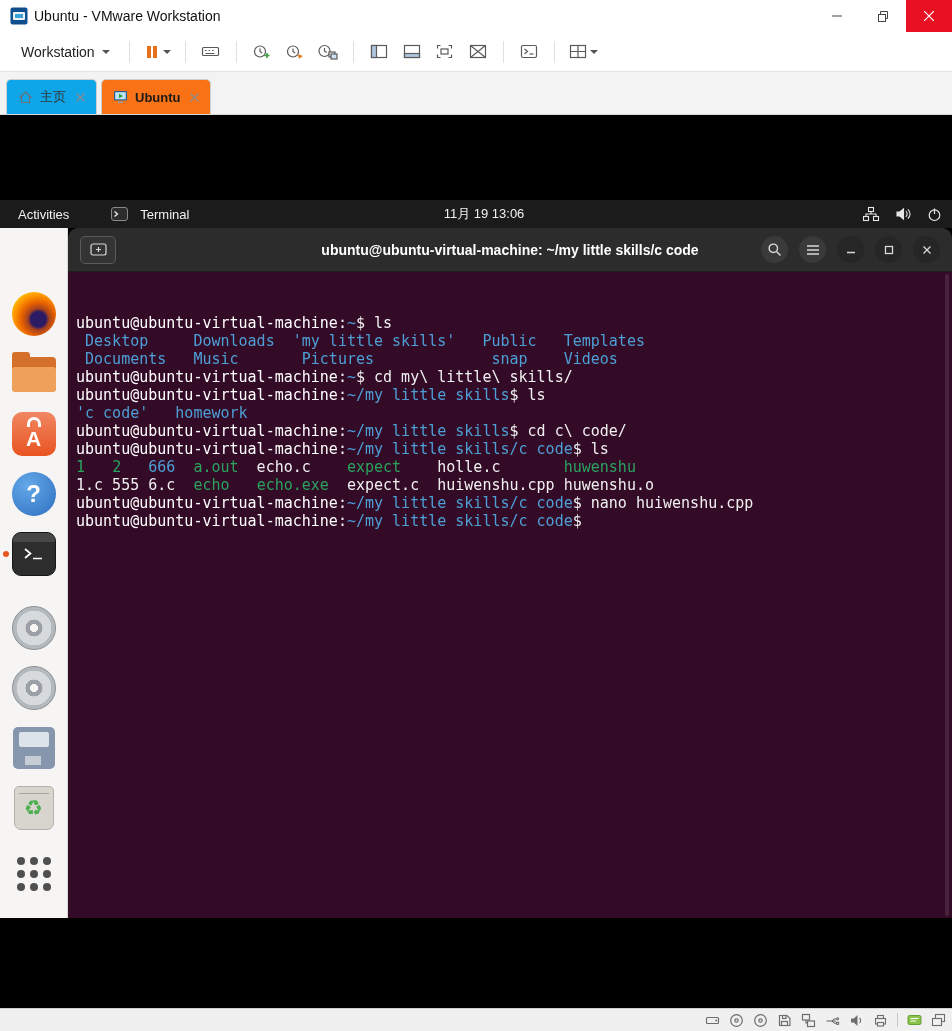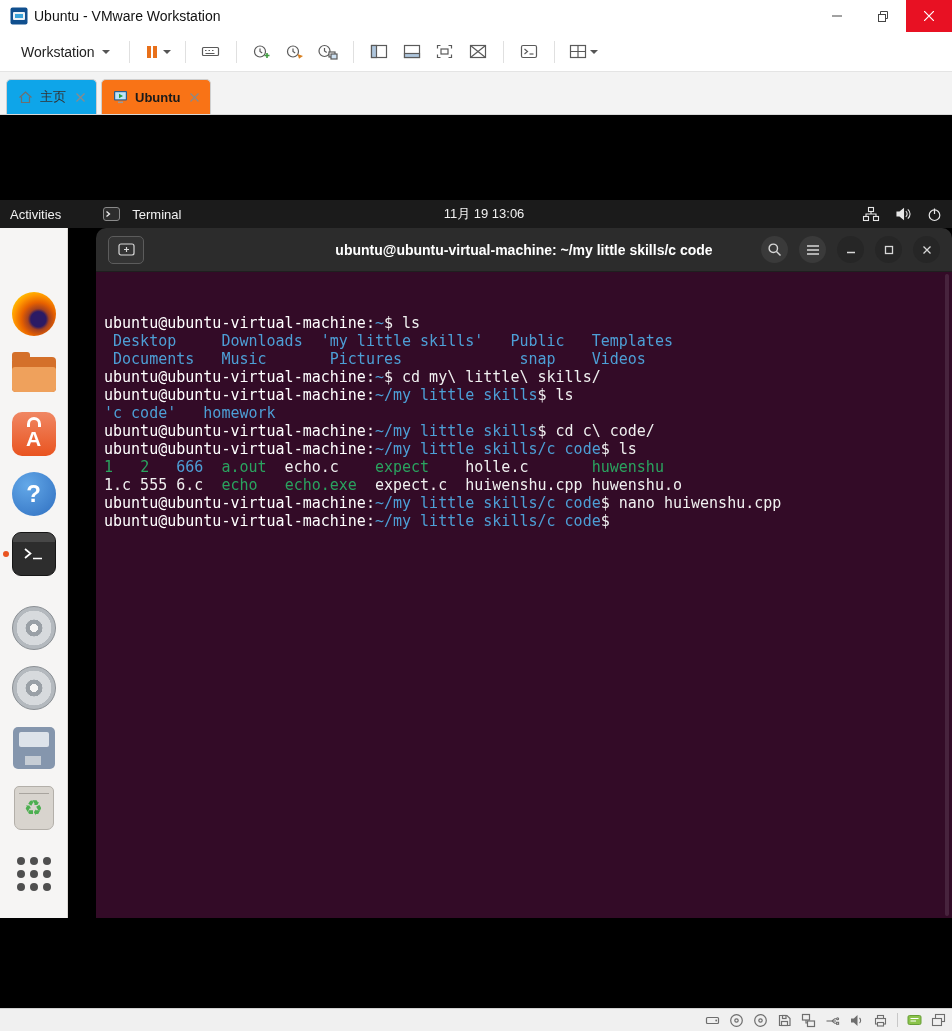--- a/index.html
+++ b/index.html
@@ -22,21 +22,21 @@
   .tab { height: 35px; display: flex; align-items: center; gap: 7px; padding: 0 11px; border: 1px solid #cfcfcf; border-bottom: none; border-radius: 5px 5px 0 0; background: #0ea5e9; color: #333; }
   .tab.active { background: #f97316; font-weight: 700; color: #1a1a1a; }
   .tab-close { display: flex; align-items: center; margin-left: 3px; }
 
   
   .vm { height: 893px; background: #000; display: flex; flex-direction: column; }
   .vm-gap-top { height: 85px; }
   .vm-gap-bottom { flex: 1; }
 
   .gnome-topbar { height: 28px; background: #1b1b1b; color: #f1f1f1; display: flex; align-items: center; position: relative; }
-  .activities { margin-left: 4px; padding: 0 6px; }
+  .activities { margin-left: 12px; padding: 0 6px; }
   .appmenu { margin-left: 30px; display: flex; align-items: center; gap: 12px; padding: 0 6px; }
   .clock { position: absolute; left: 16px; right: 0; text-align: center; pointer-events: none; }
   .topbar-right { position: absolute; right: 10px; top: 0; height: 28px; display: flex; align-items: center; gap: 15px; }
 
   .desktop { height: 690px; display: flex; }
 
   
   .dock { width: 68px; background: #f6f5f4; border-right: 1px solid #dcd8d4; display: flex; flex-direction: column; align-items: center; padding-top: 56px; }
   .dock-item { width: 68px; height: 60px; display: flex; align-items: center; justify-content: center; position: relative; flex: none; }
   .dock-item.running::before { content: ""; position: absolute; left: 3px; top: 50%; transform: translateY(-50%); width: 6px; height: 6px; border-radius: 50%; background: #e95420; }
@@ -59,21 +59,21 @@
     background: radial-gradient(circle, #f6f5f4 0 13%, #9aa0a6 14% 28%, #d7dadd 29% 58%, #b4b9be 59% 84%, #8f959b 85% 100%); }
   .ic-drive { width: 42px; height: 42px; border-radius: 5px; background: #8596ad; position: relative; }
   .ic-drive::before { content: ""; position: absolute; top: 5px; left: 6px; right: 6px; height: 15px; background: #dde3ea; border-radius: 2px; }
   .ic-drive::after { content: ""; position: absolute; bottom: 4px; left: 12px; width: 16px; height: 9px; background: #c6cdd5; }
   .ic-trash { width: 40px; height: 44px; background: #d8d4ce; border: 1px solid #b3afa9; border-radius: 5px 5px 7px 7px; position: relative; display: flex; align-items: center; justify-content: center; font-size: 21px; color: #4caf50; }
   .ic-trash::before { content: ""; position: absolute; top: 6px; left: 4px; right: 4px; height: 1px; background: #a8a49e; }
   .ic-appgrid { display: grid; grid-template-columns: repeat(3, 8px); gap: 5px; }
   .ic-appgrid i { width: 8px; height: 8px; border-radius: 50%; background: #4f4f4f; }
 
   
-  .terminal { flex: 1; display: flex; flex-direction: column; border-radius: 10px 10px 0 0; overflow: hidden; margin-left: 28px; }
+  .terminal { flex: 1; display: flex; flex-direction: column; border-radius: 10px 10px 0 0; overflow: hidden; }
   .term-header { height: 44px; background: #2c2c2c; border-bottom: 1px solid #1f1f1f; display: flex; align-items: center; padding: 0 12px; position: relative; }
   .term-title { position: absolute; left: 0; right: 0; text-align: center; color: #fff; font-weight: 700; font-size: 14px; pointer-events: none; }
   .newtab-btn { width: 36px; height: 28px; border: 1px solid #5c5c5c; border-radius: 5px; background: #343434; display: flex; align-items: center; justify-content: center; }
   .hdr-right { margin-left: auto; display: flex; align-items: center; }
   .hdr-btn { width: 27px; height: 27px; border-radius: 50%; background: #3a3a3a; display: flex; align-items: center; justify-content: center; margin-left: 11px; }
   .hdr-btn.winctl { background: #262626; }
   .term-body { flex: 1; background: #330b27; padding: 6px 0 0 8px; font-family: "DejaVu Sans Mono", "Liberation Mono", monospace; font-size: 15px; line-height: 18px; font-weight: 400; white-space: pre; position: relative; }
   .tline { height: 18px; }
   .seg-u { color: #ffffff; }
   .seg-w { color: #f0f0f0; }

